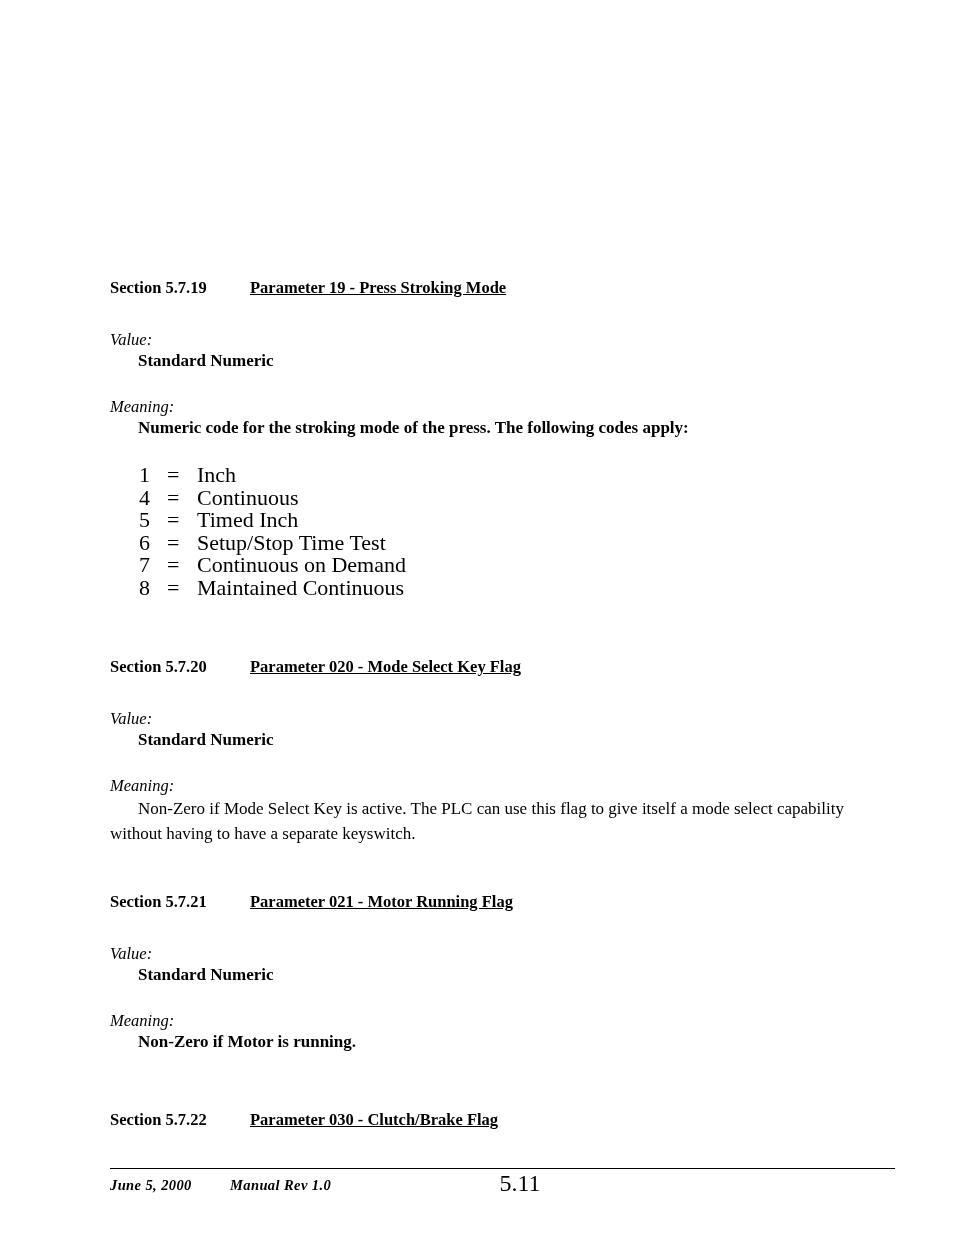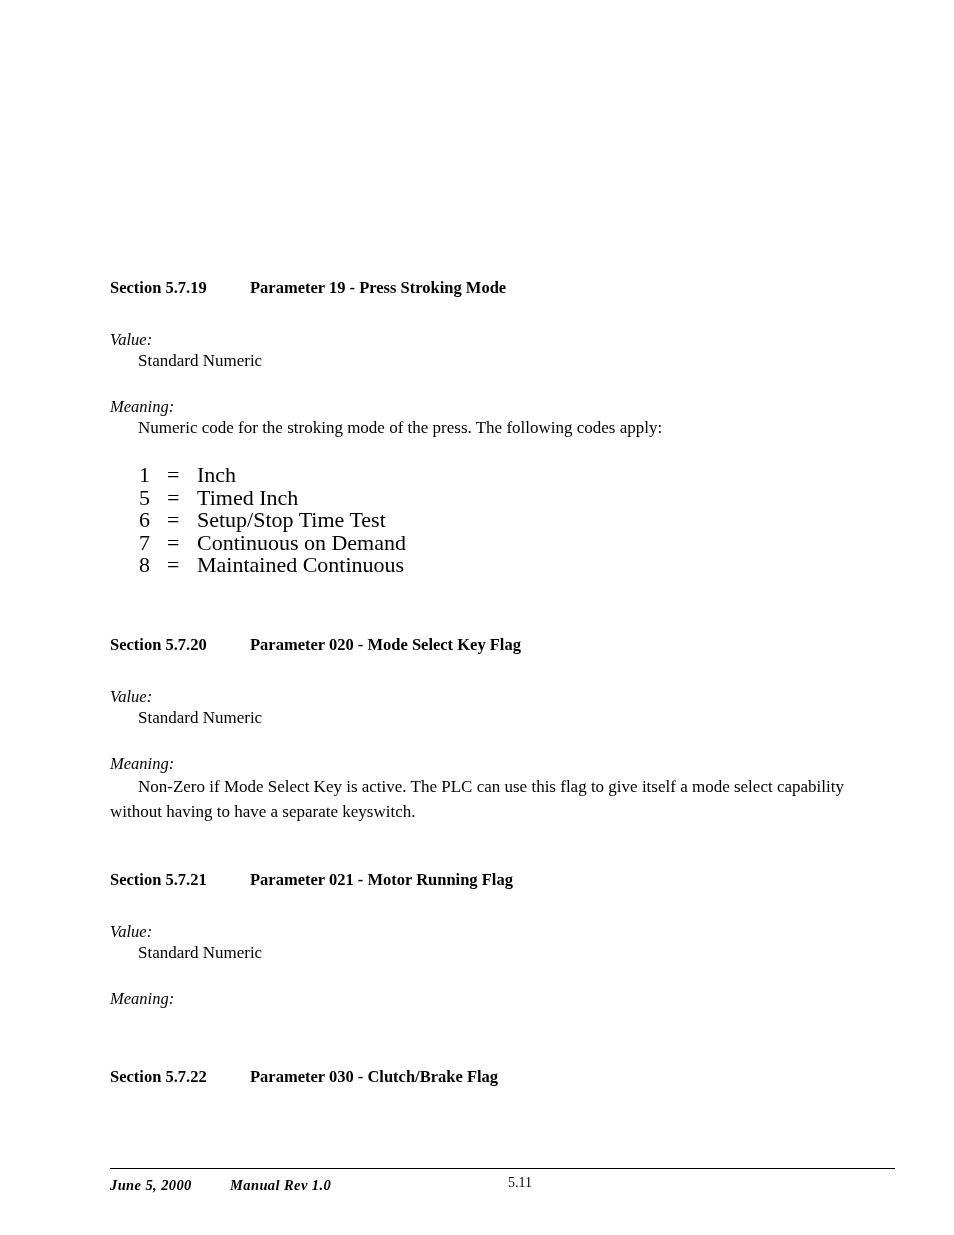--- a/index.html
+++ b/index.html
@@ -30,38 +30,40 @@
     width: 736px;
   }
 
   
   .section-heading {
     font-weight: bold;
     font-size: 16.5px;
     line-height: 20px;
     white-space: nowrap;
     margin: 0;
+    text-decoration: underline;
   }
   .section-heading .sec-no {
     display: inline-block;
     width: 140px;
   }
 
   
   .field-label {
     font-style: italic;
     font-size: 16.5px;
     line-height: 20px;
     margin: 0;
   }
   .field-body {
     font-size: 17px;
     line-height: 21px;
     margin: 0;
     padding-left: 28px;
+    font-weight: bold;
   }
   .para {
     font-size: 17px;
     line-height: 25px;
     margin: 0;
     text-indent: 28px;
     width: 736px;
   }
   .gap-md  { height: 26px; }
   .gap-lg  { height: 32px; }
@@ -121,21 +123,21 @@
     white-space: nowrap;
   }
   .footer-date { left: 0; text-align: center; }
   .footer-rev  { left: 120px; }
   .footer-page {
     position: absolute;
     top: -3px;
     left: 380px;
     width: 60px;
     text-align: center;
-    font-size: 14px;
+    font-size: 24px;
     line-height: 22px;
   }
 </style>
 </head>
 <body>
 
 <div class="page">
   <div class="content">
 
     <div>
@@ -153,20 +155,23 @@
       <p class="field-label">Meaning:</p>
       <p class="field-body">Numeric code for the stroking mode of the press.  The following codes apply:</p>
 
       <div class="gap-md"></div>
 
       <ul class="code-list">
         <li class="code-row">
           <span class="c-num">1</span><span class="c-eq">=</span><span class="c-label">Inch</span>
         </li>
         <li class="code-row">
+          <span class="c-num">4</span><span class="c-eq">=</span><span class="c-label">Continuous</span>
+        </li>
+        <li class="code-row">
           <span class="c-num">5</span><span class="c-eq">=</span><span class="c-label">Timed Inch</span>
         </li>
         <li class="code-row">
           <span class="c-num">6</span><span class="c-eq">=</span><span class="c-label">Setup/Stop Time Test</span>
         </li>
         <li class="code-row">
           <span class="c-num">7</span><span class="c-eq">=</span><span class="c-label">Continuous on Demand</span>
         </li>
         <li class="code-row">
           <span class="c-num">8</span><span class="c-eq">=</span><span class="c-label">Maintained Continuous</span>
@@ -200,20 +205,21 @@
       </p>
 
       <div class="gap-lg"></div>
 
       <p class="field-label">Value:</p>
       <p class="field-body">Standard Numeric</p>
 
       <div class="gap-md"></div>
 
       <p class="field-label">Meaning:</p>
+      <p class="field-body">Non-Zero if Motor is running.</p>
     </div>
 
     <div class="gap-xxl"></div>
 
     <div>
       <p class="section-heading">
         <span class="sec-no">Section 5.7.22</span><span>Parameter 030 - Clutch/Brake Flag</span>
       </p>
     </div>
 

